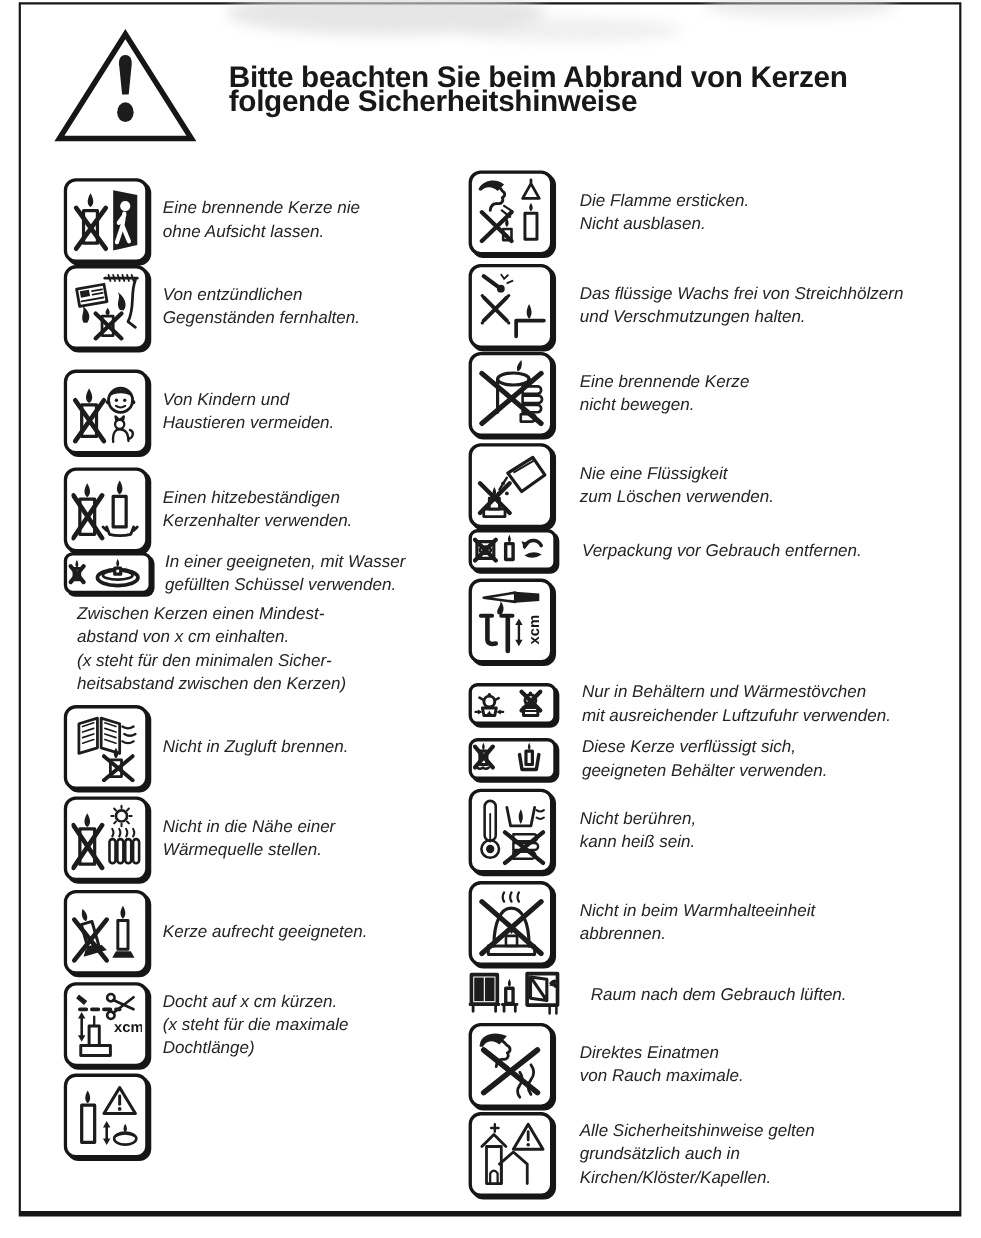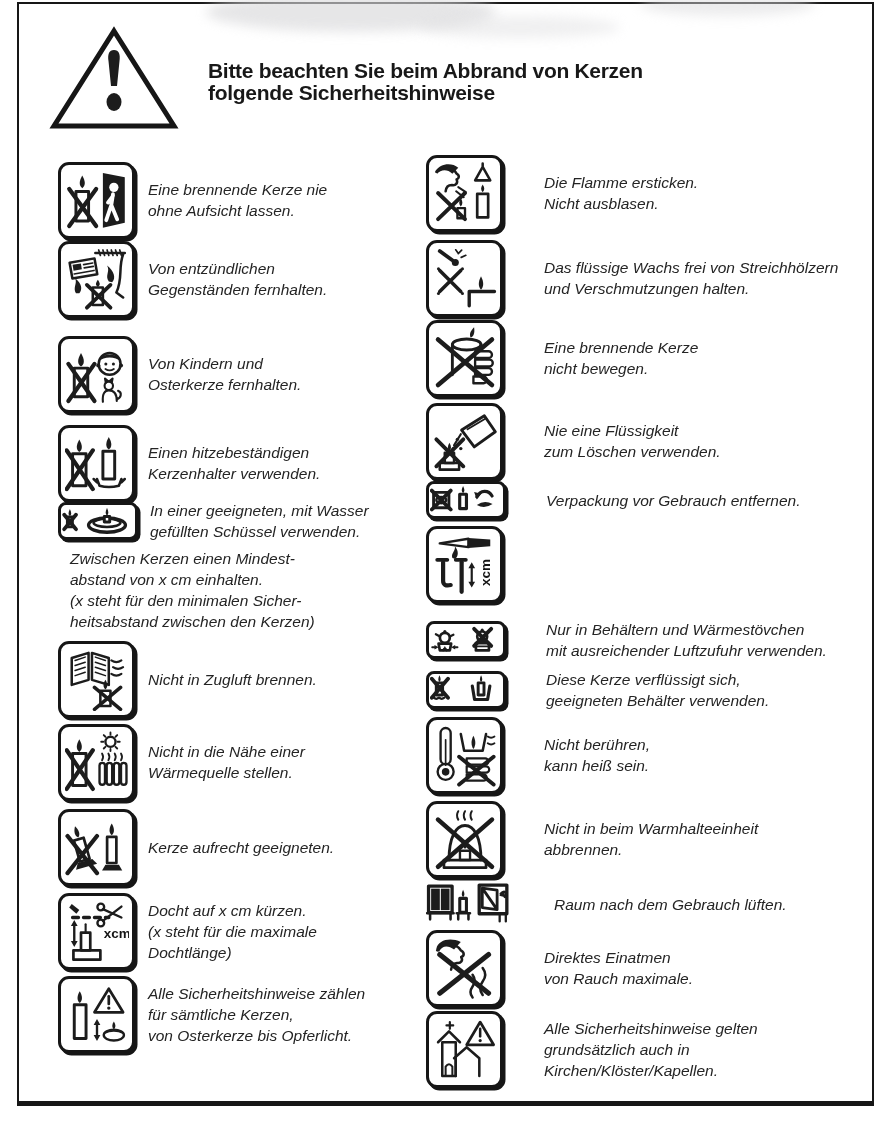--- a/index.html
+++ b/index.html
@@ -6,39 +6,39 @@
   .canvas{position:relative;width:892px;height:1125px;background:#fff;overflow:hidden;
           font-family:"Liberation Sans",sans-serif;color:#1c1c1c;}
   .frame{position:absolute;left:17px;top:2px;width:853px;height:1097px;
          border:2px solid #161616;border-bottom-width:5px;box-sizing:content-box;}
   .smudge{position:absolute;background:#d9d9db;filter:blur(6px);border-radius:50%;}
   .sm1{left:206px;top:-8px;width:290px;height:40px;opacity:.65;}
   .sm2{left:420px;top:16px;width:200px;height:22px;opacity:.4;}
   .sm3{left:640px;top:-8px;width:175px;height:24px;opacity:.5;}
   .tri{position:absolute;left:48px;top:26px;width:132px;height:106px;}
   .tri svg{width:100%;height:100%;display:block;}
-  .title{position:absolute;left:208px;top:60px;margin:0;font-size:21px;line-height:21.5px;
+  .title{position:absolute;left:208px;top:60px;margin:0;font-size:27px;line-height:21.5px;
          font-weight:700;letter-spacing:-0.3px;white-space:pre-line;color:#181818;}
   .item{position:absolute;display:flex;align-items:center;}
   .colL .item{left:58px;width:378px;}
   .colR .item{left:426px;width:450px;}
   .sqi{height:84px;} .wdi{height:44px;} .bri{height:48px;}
   .slot{flex:0 0 78px;display:flex;align-items:center;}
   .pict{display:flex;align-items:center;justify-content:center;background:#fff;
         border:3.5px solid #161616;border-radius:11px;box-shadow:2.5px 2.5px 0 #161616;
         box-sizing:border-box;}
   .pict.sq{width:77px;height:77px;}
   .pict.wd{width:80px;height:38px;border-width:3px;border-radius:8px;}
   .pict.bare{width:88px;height:44px;border:none;box-shadow:none;border-radius:0;}
   .sq svg{width:64px;height:64px;display:block;}
   .wd svg{width:72px;height:31px;display:block;}
   .bare svg{width:88px;height:44px;display:block;}
   .txt{margin:0;font-size:15.5px;line-height:21px;white-space:pre-line;color:#242424;font-style:italic;}
   .colL .txt{margin-left:12px;}
-  .colR .txt{margin-left:40px;}
+  .colR .txt{margin-left:23px;}
   .s{stroke:#1c1c1c;fill:none;stroke-linecap:round;stroke-linejoin:round;}
   .f{fill:#1c1c1c;stroke:none;}
   .w{fill:#fff;}
   .lbl{fill:#161616;font:700 16px "Liberation Sans",sans-serif;}
   .l1{top:158px}.l2{top:237px}.l3{top:332px}.l4{top:421px}.l5{top:499px}.l6{top:548px}
   .l7{top:637px}.l8{top:720px}.l9{top:805px}.l10{top:889px}.l11{top:972px}
   .r1{top:151px}.r2{top:236px}.r3{top:316px}.r4{top:399px}.r5{top:478px}.r6{top:522px}
   .r7{top:618px}.r8{top:668px}.r9{top:713px}.r10{top:797px}.r11{top:880px}.r12{top:926px}.r13{top:1007px}
 </style>
 </head>
@@ -116,21 +116,21 @@
               <circle class="f" cx="57.5" cy="26" r="1.8"></circle>
           <path class="s" stroke-width="2.2" d="M48 32 Q53 35.5 58 32"></path>
           <circle class="f" cx="39.5" cy="28" r="2.4"></circle>
               <circle class="f" cx="66.5" cy="28" r="2.4"></circle>
           <circle class="s" stroke-width="2.5" cx="52" cy="52" r="5"></circle>
           <path class="s" stroke-width="2.5" d="M48.5 48.5 L47.5 43.5 L51 46.5 M55.5 48.5 L56.5 43.5 L53 46.5 M45 71 C44 61 47.5 57.5 52 57.5 C58 57.5 61.5 62 61.5 70 M61.5 68 C67 66 68 60 63 58"></path>
         </svg>
       </span>
         </span>
       <p class="txt">Von Kindern und
-Osterkerze fernhalten.</p>
+Haustieren vermeiden.</p>
     </div>
 
     <div class="item sqi l4">
       <span class="slot">
           <span class="pict sq">
         <svg viewBox="0 0 76 76">
           <path class="f" d="M17 10 C13 17 13 22 17 25 C21 22 21 17 17 10 Z"></path>
           <rect class="s" stroke-width="3.5" x="9" y="27" width="16" height="38"></rect>
           <path class="s" stroke-width="5" d="M2 23 L33 69 M33 23 L2 69"></path>
           <path class="f" d="M52 7 C48 14 48 19 52 22 C56 19 56 14 52 7 Z"></path>
@@ -257,23 +257,20 @@
           <path class="s" stroke-width="3.2" d="M52 17 L52 26"></path>
           <circle class="f" cx="52" cy="31" r="2"></circle>
           <path class="s" stroke-width="2.8" d="M38 48 L38 66"></path>
           <path class="f" d="M38 44 L34 51 L42 51 Z M38 70 L34 63 L42 63 Z"></path>
           <path class="f" d="M58 47 C55.5 51 55.5 54 58 56.5 C60.5 54 60.5 51 58 47 Z"></path>
           <ellipse class="s" stroke-width="2.8" cx="58" cy="63" rx="12" ry="6.5"></ellipse>
           <path class="s" stroke-width="2" d="M46.5 61 Q58 55 69.5 61"></path>
         </svg>
       </span>
         </span>
-      <p class="txt">Alle Sicherheitshinweise zählen
-für sämtliche Kerzen,
-von Osterkerze bis Opferlicht.</p>
     </div>
 
   </section>
 
   <section class="colR">
 
     <div class="item sqi r1">
       <span class="slot">
           <span class="pict sq">
         <svg viewBox="0 0 76 76">

